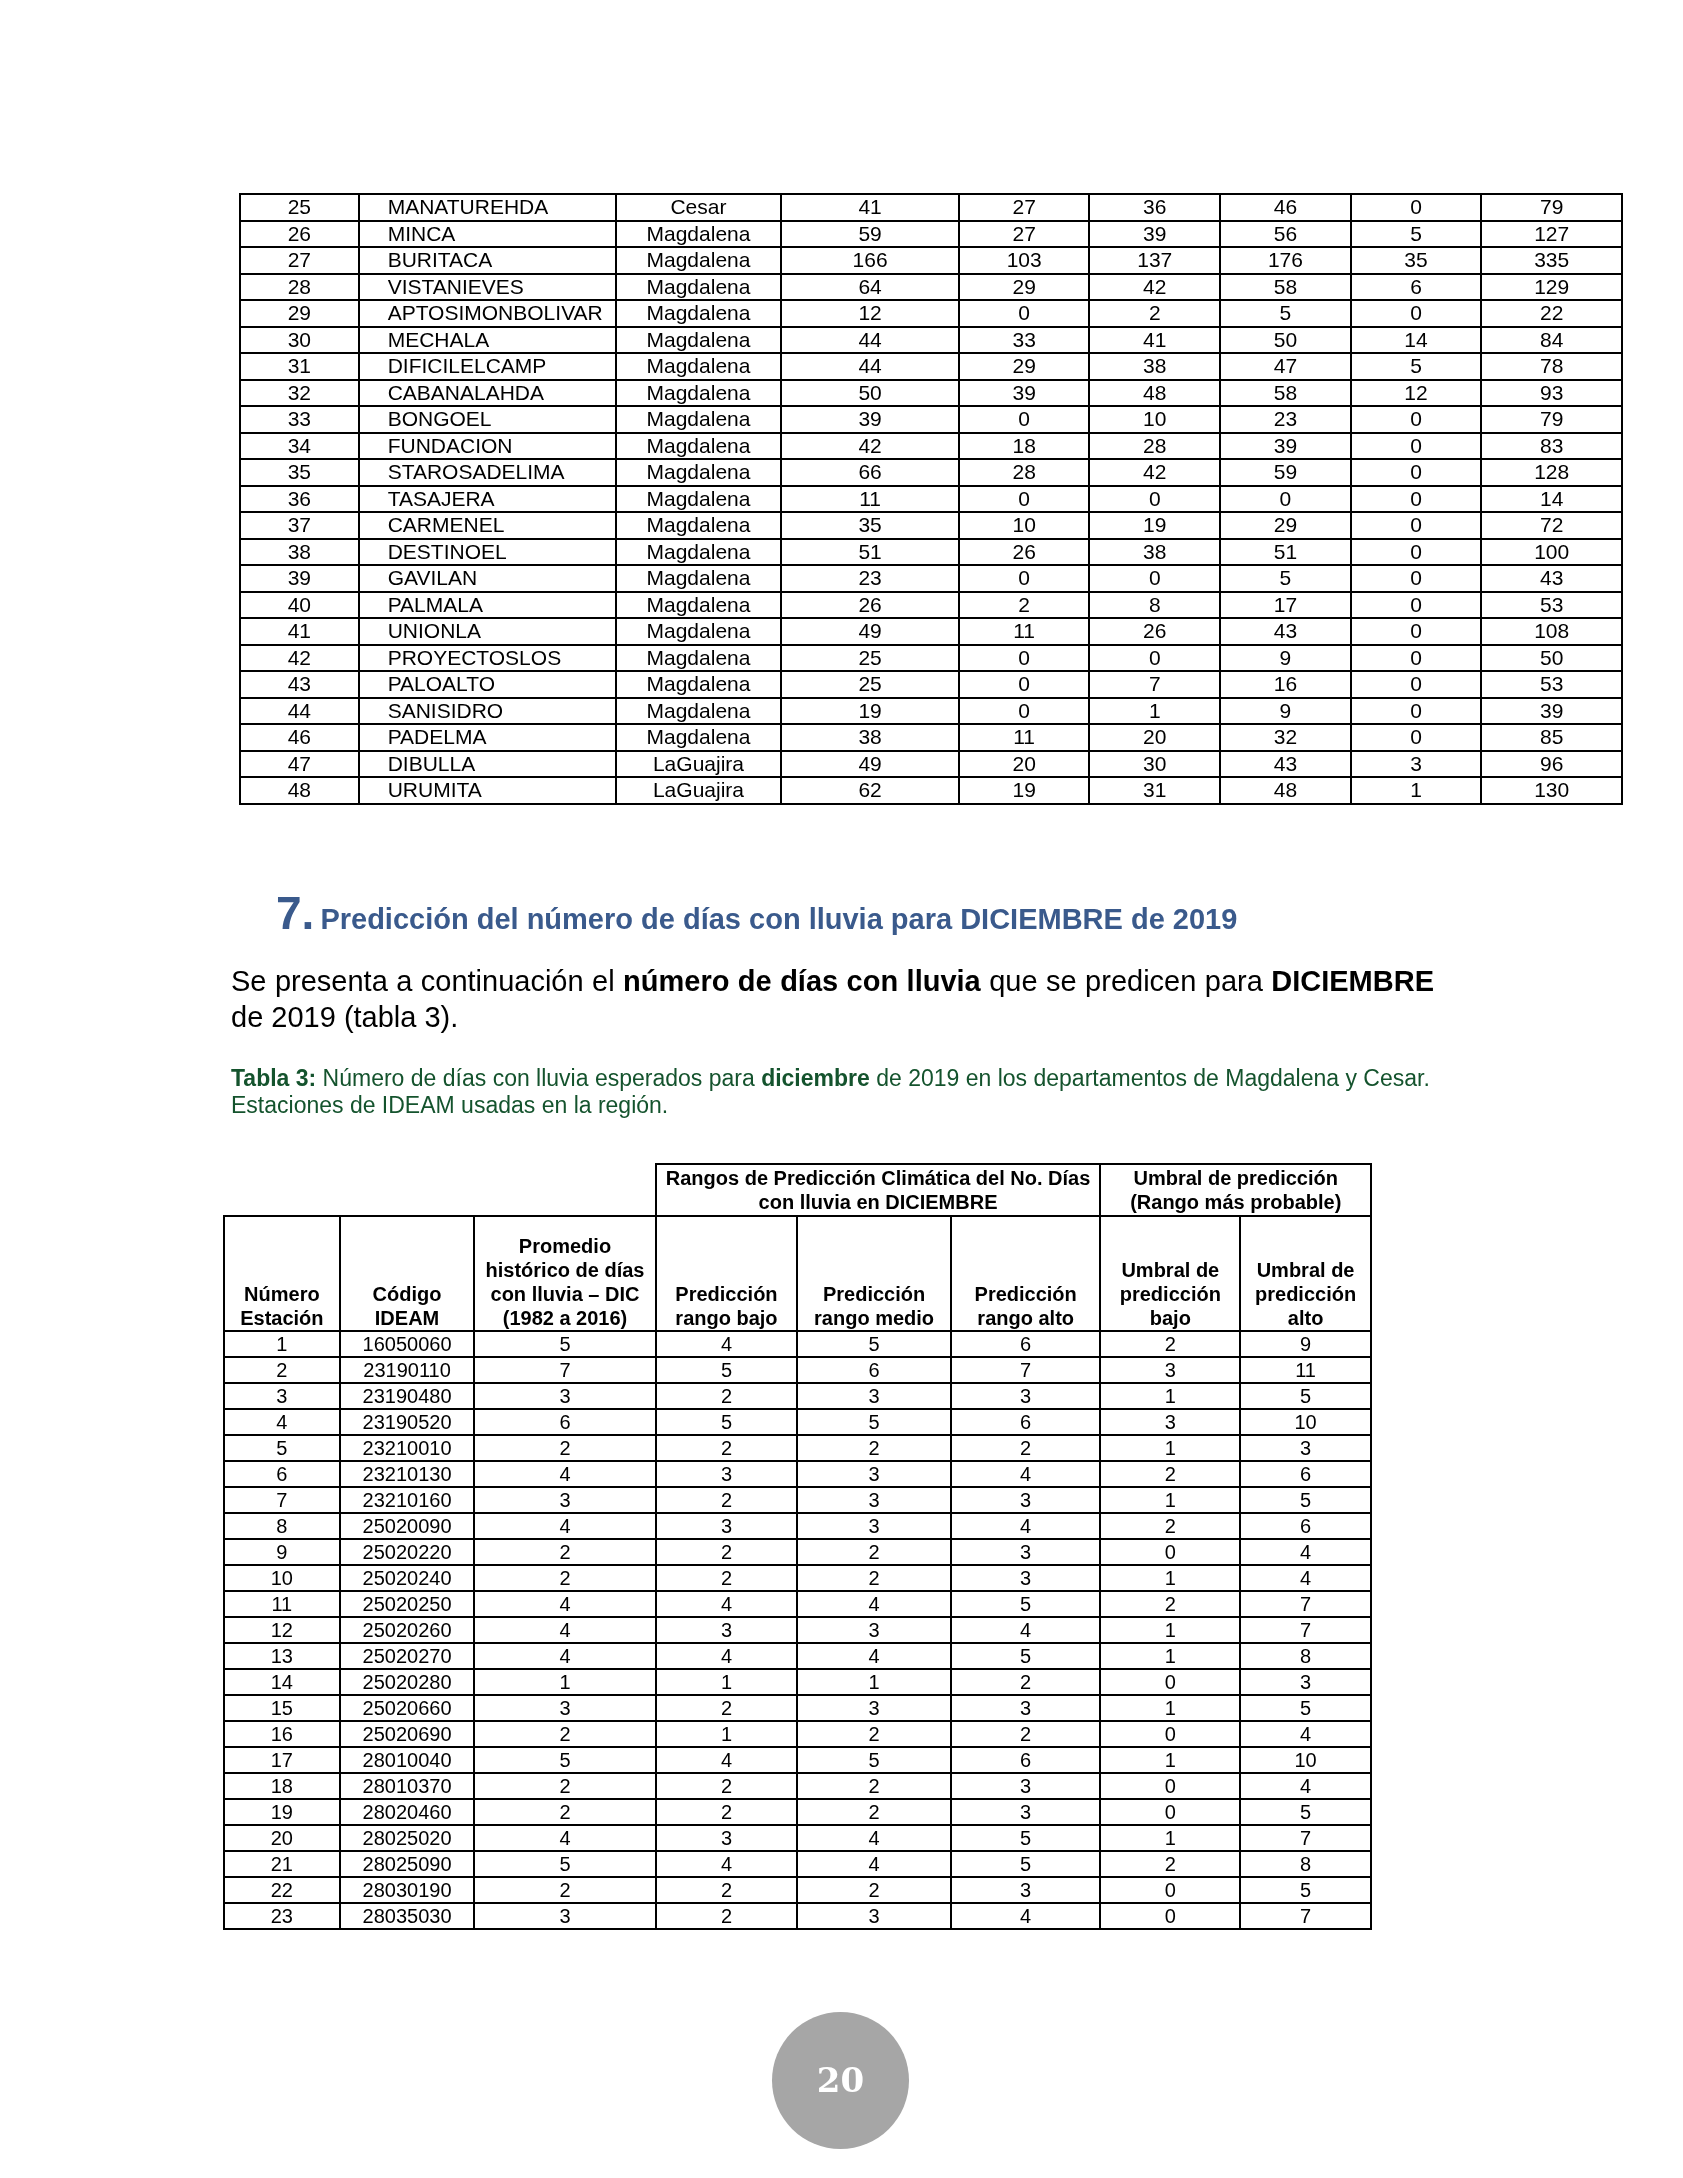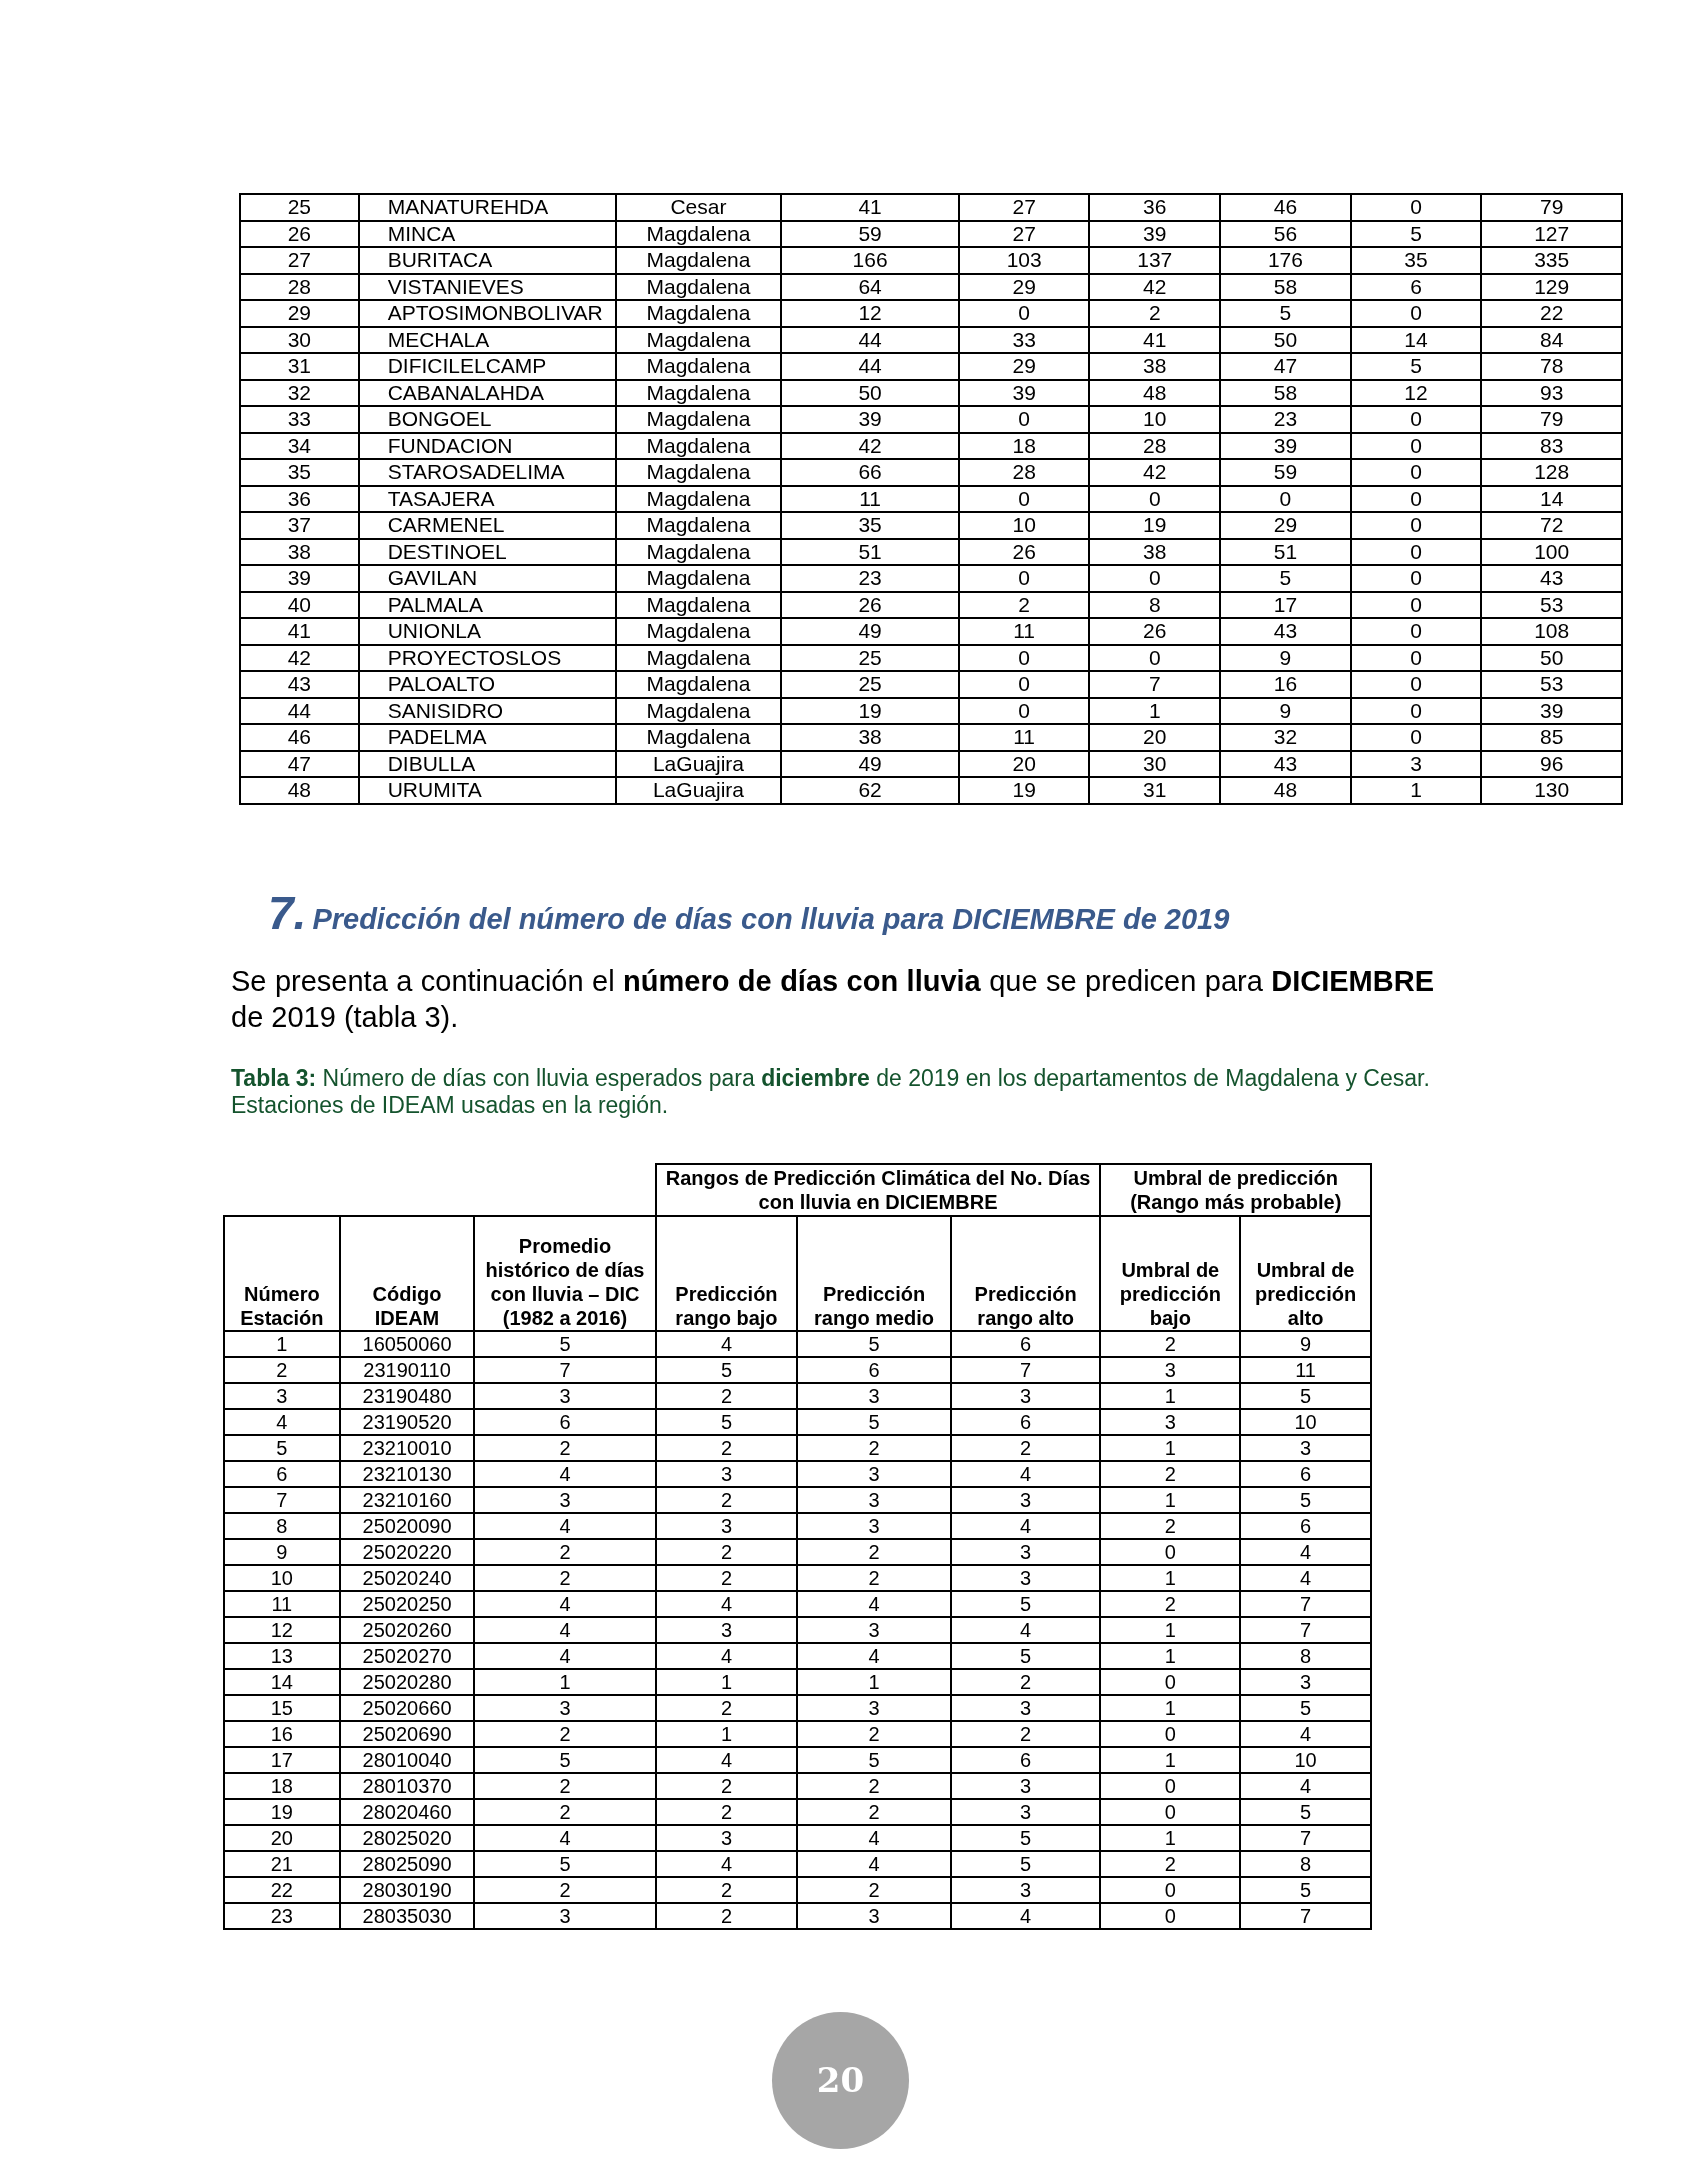--- a/index.html
+++ b/index.html
@@ -10,22 +10,22 @@
 
   
   #t1 { left: 223px; top: 193px; width: 1384px; font-size: 21px; margin-left: 16px; }
   #t1 td { height: 24.5px; line-height: 22px; }
   #t1 td.name { text-align: left; padding-left: 28px; }
   #t1 col.c0 { width: 119px; } #t1 col.c1 { width: 257px; } #t1 col.c2 { width: 166px; }
   #t1 col.c3 { width: 178px; } #t1 col.c4 { width: 131px; } #t1 col.c5 { width: 131px; }
   #t1 col.c6 { width: 131px; } #t1 col.c7 { width: 131px; } #t1 col.c8 { width: 141px; }
 
   
-  #heading { position: absolute; left: 268px; top: 886px; color: #3a5a8c; font-weight: bold;
-             font-size: 29px; white-space: nowrap; font-style: italic; }
+  #heading { position: absolute; left: 276px; top: 886px; color: #3a5a8c; font-weight: bold;
+             font-size: 29px; white-space: nowrap; }
   #heading .num { font-size: 46px; margin-right: 6px; }
 
   
   #para { position: absolute; left: 231px; top: 963px; width: 1203px; font-size: 29px;
           line-height: 36px; text-align: justify; text-align-last: left; }
   #para b { font-weight: bold; }
 
   
   #caption { position: absolute; left: 231px; top: 1065px; width: 1213px; font-size: 23px;
              line-height: 27px; color: #14532d; }

